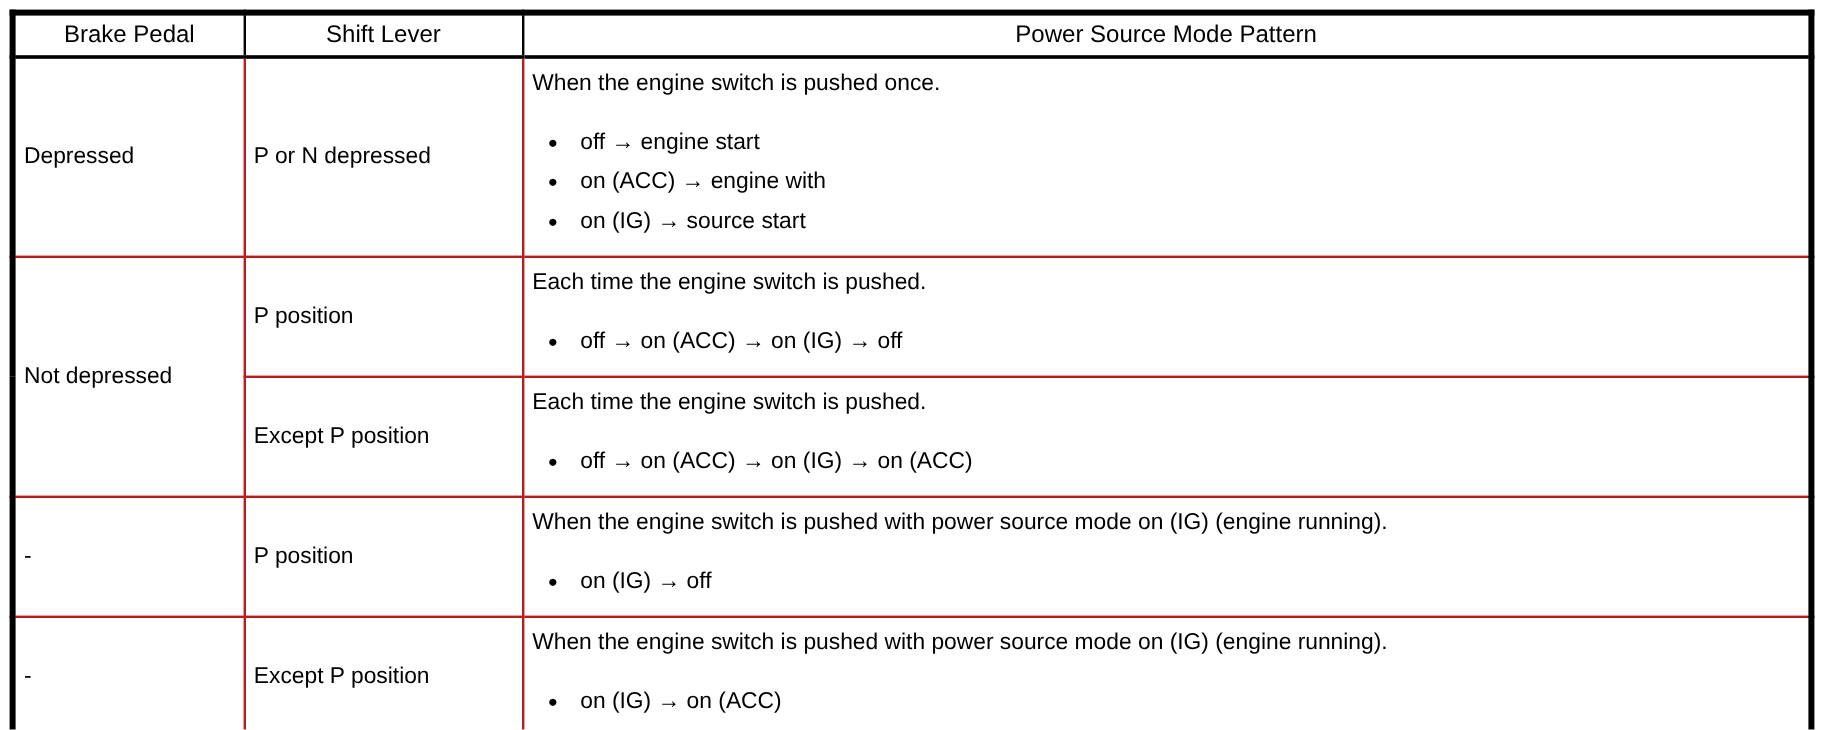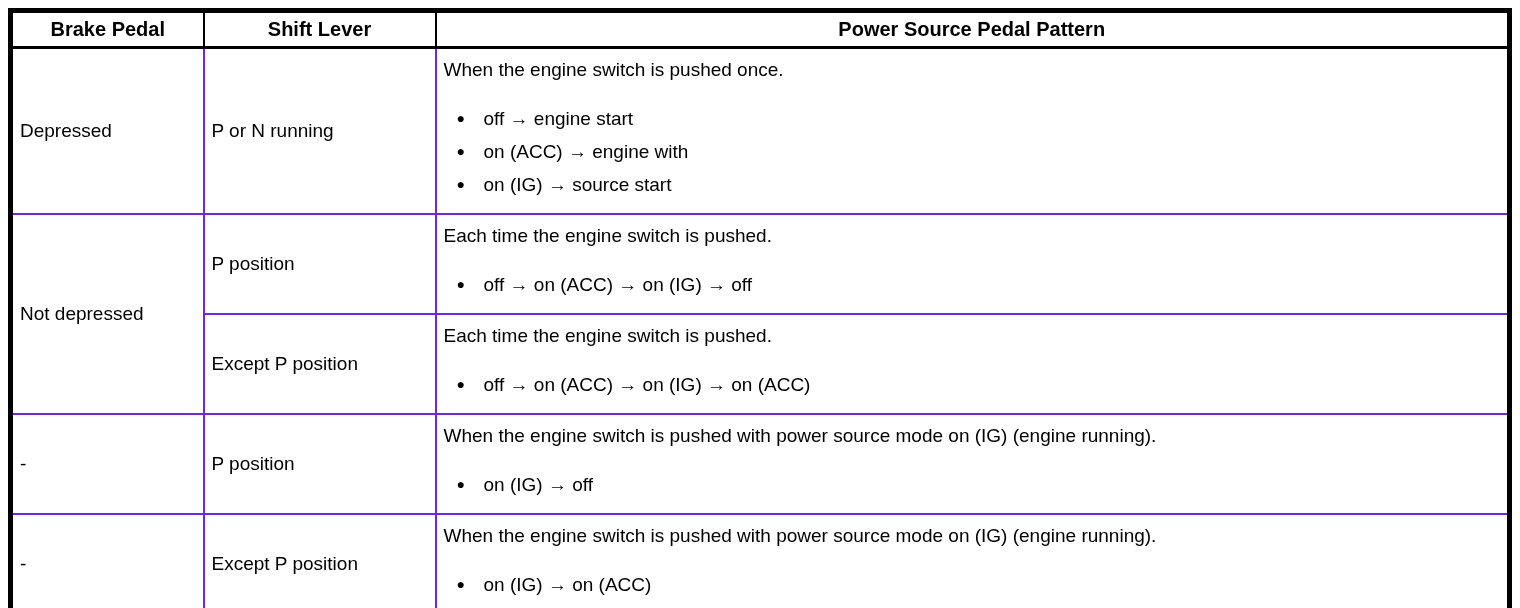--- a/index.html
+++ b/index.html
@@ -19,28 +19,28 @@
     border-collapse: collapse;
     table-layout: fixed;
     border: 5px solid #000000;
   }
   col.c1 { width: 193px; }
   col.c2 { width: 232px; }
   th {
     border: 2px solid #000000;
     border-bottom: 3px solid #000000;
     font-size: 20px;
-    font-weight: bold;
+    font-weight: normal;
     text-align: center;
     padding: 5px 4px;
     height: 36px;
     box-sizing: border-box;
   }
   td {
-    border: 2px solid #6d28d9;
+    border: 2px solid #b91c1c;
     font-size: 19px;
     vertical-align: middle;
     padding: 4px 4px 4px 7px;
     box-sizing: border-box;
     overflow: hidden;
   }
   td.pattern {
     vertical-align: top;
     padding: 10px 8px 6px 7px;
   }
@@ -72,27 +72,27 @@
   <table class="spec-table">
     <colgroup>
       <col class="c1">
       <col class="c2">
       <col class="c3">
     </colgroup>
     <thead>
       <tr>
         <th>Brake Pedal</th>
         <th>Shift Lever</th>
-        <th>Power Source Pedal Pattern</th>
+        <th>Power Source Mode Pattern</th>
       </tr>
     </thead>
     <tbody>
       <tr class="h1">
         <td>Depressed</td>
-        <td>P or N running</td>
+        <td>P or N depressed</td>
         <td class="pattern">
           <p class="intro">When the engine switch is pushed once.</p>
           <div class="items">
             <div class="item">
               <span class="bullet">●</span>
               <span>off → engine start</span>
             </div>
             <div class="item">
               <span class="bullet">●</span>
               <span>on (ACC) → engine with</span>

